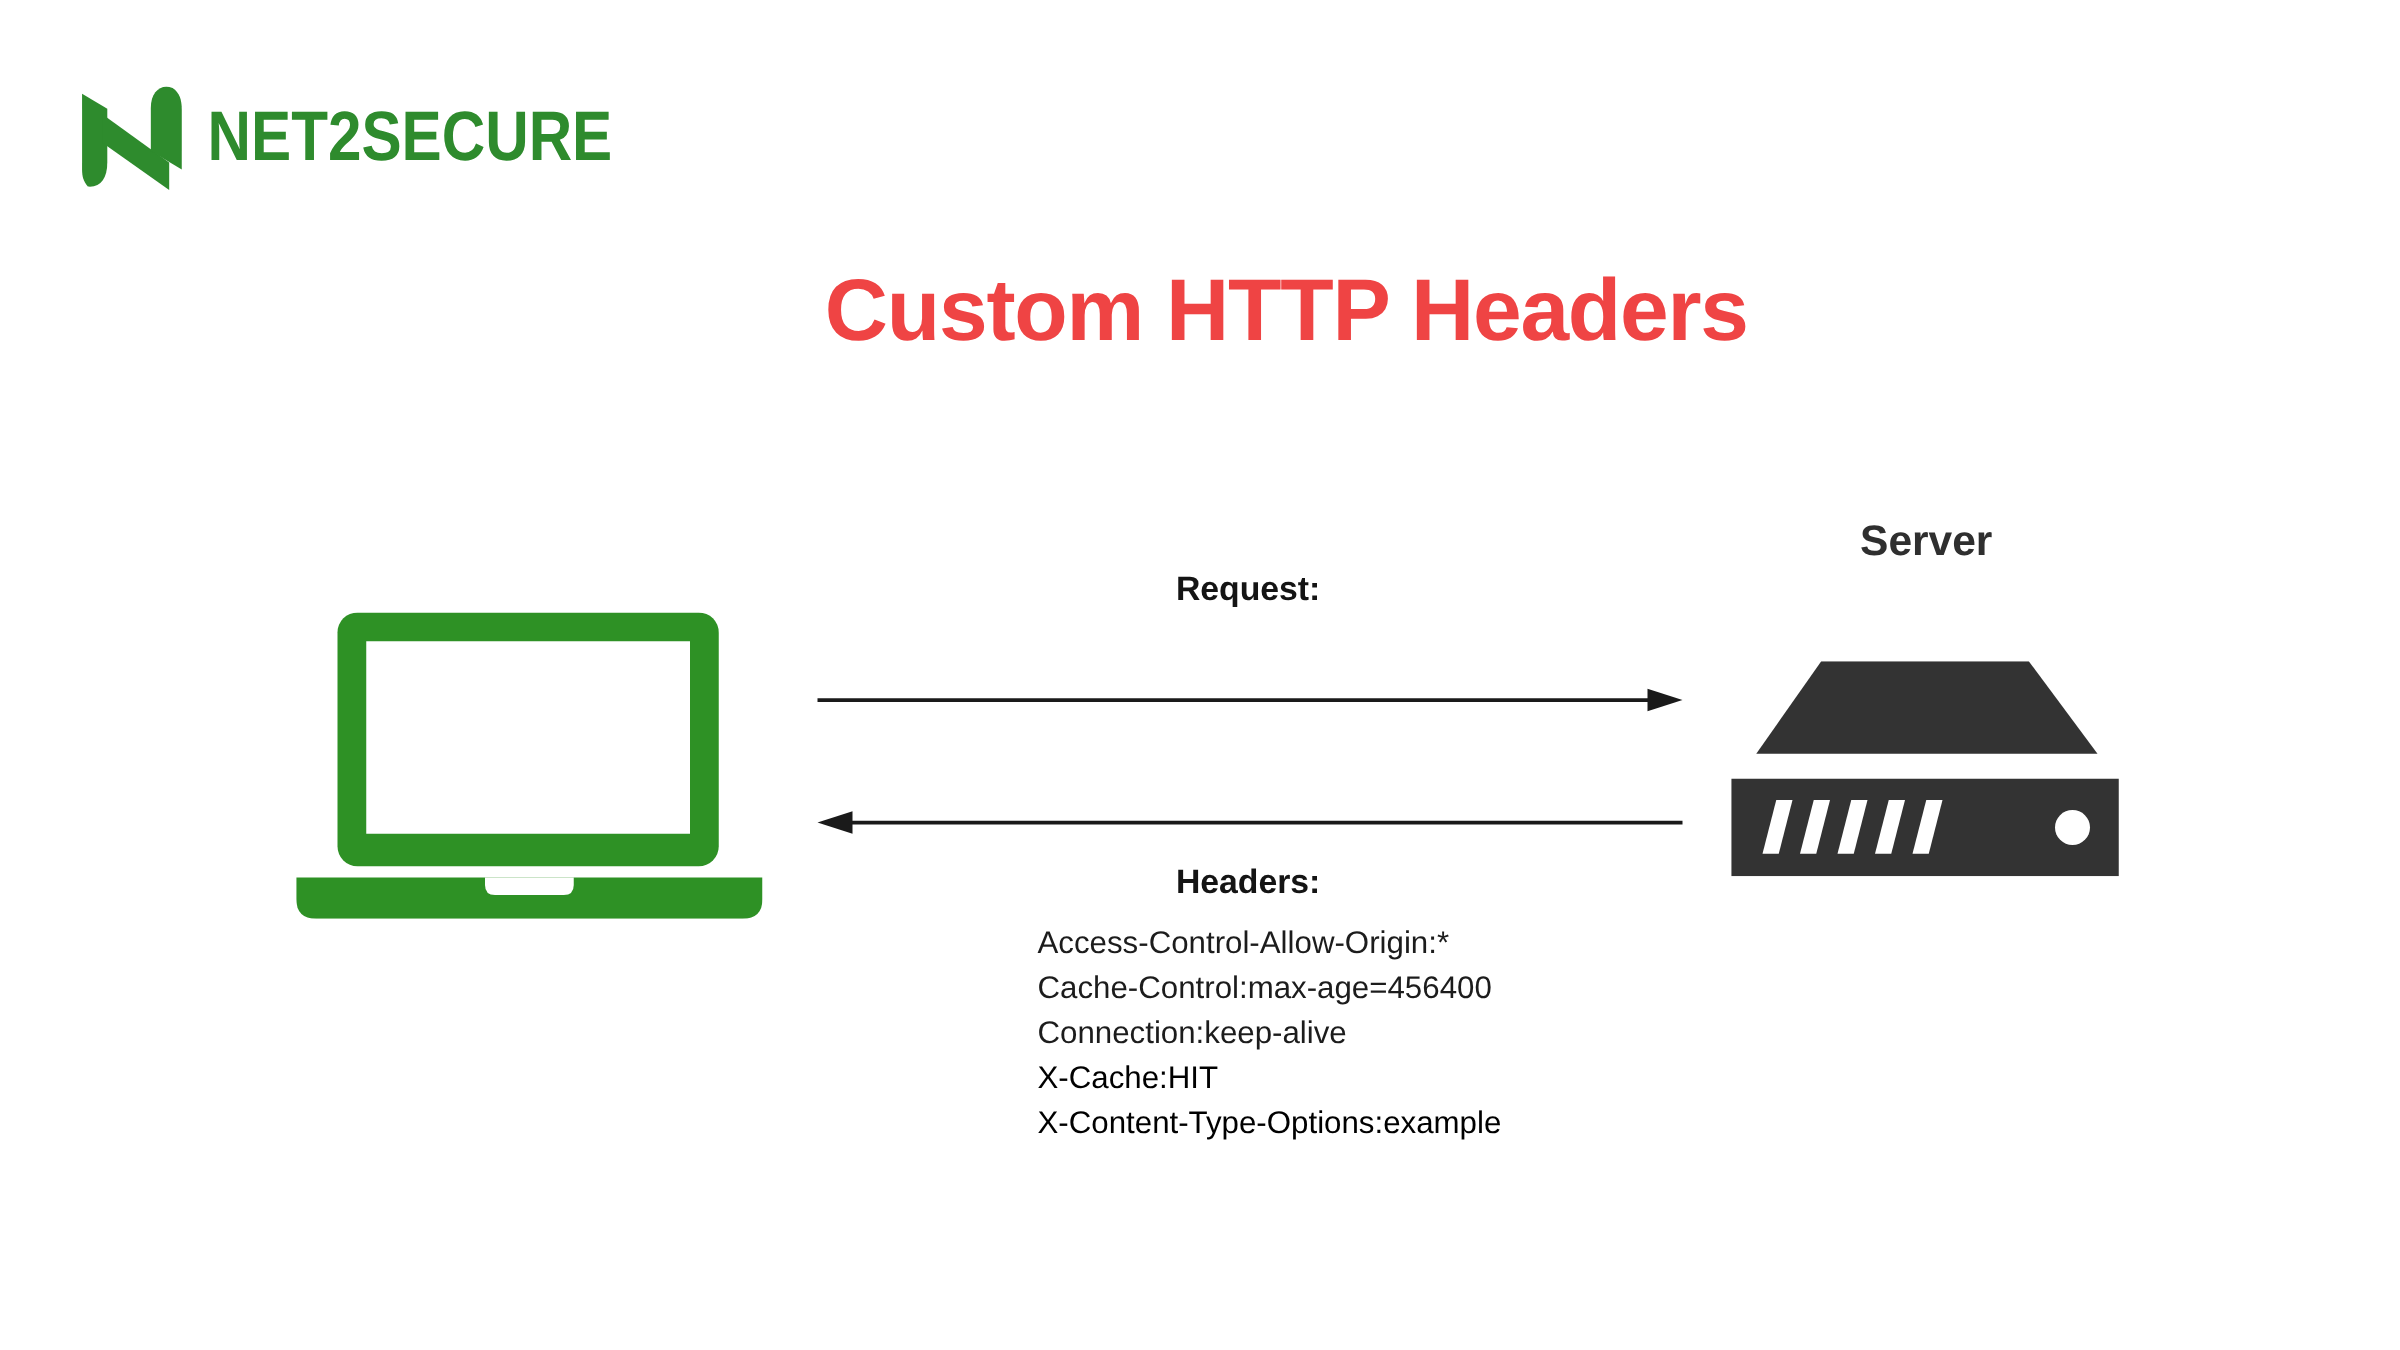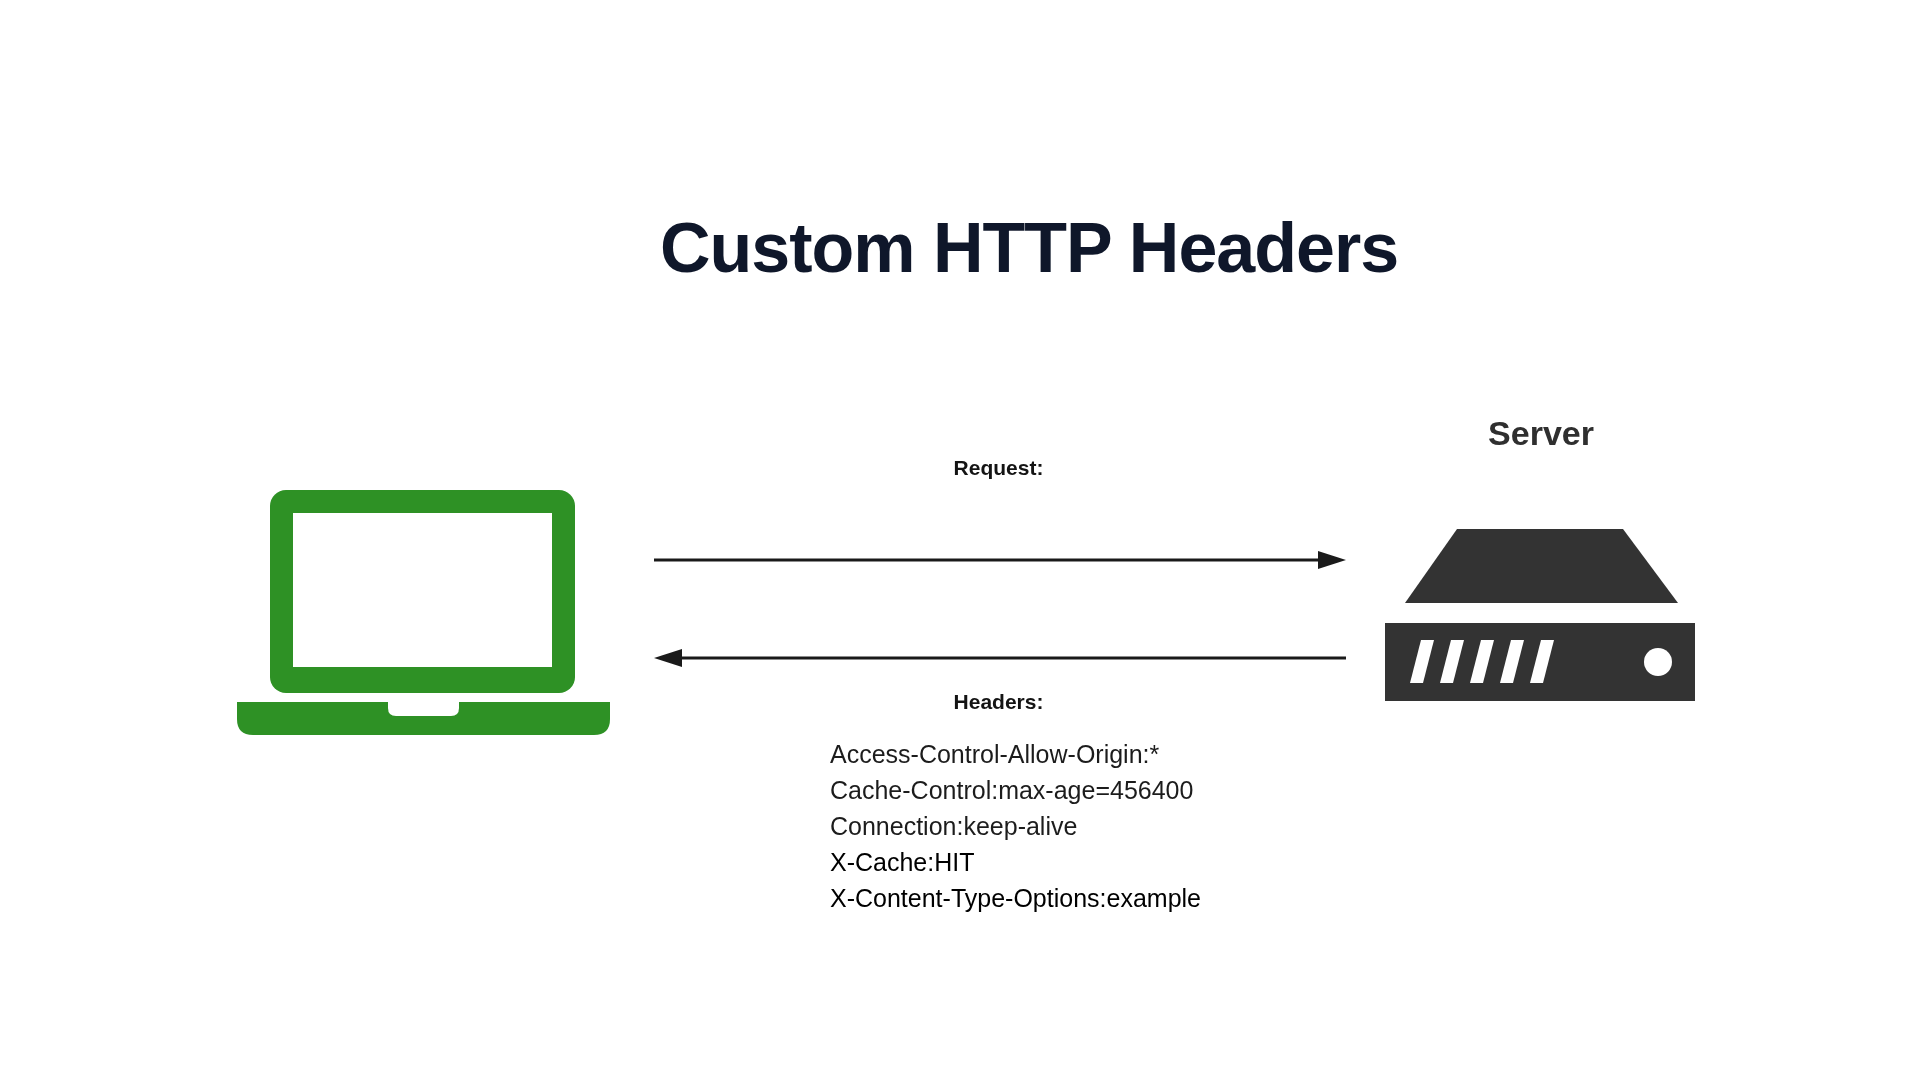--- a/index.html
+++ b/index.html
@@ -30,21 +30,21 @@
   
   .title {
     position: absolute;
     left: 634px;
     top: 208px;
     width: 790px;
     text-align: center;
     font-size: 70px;
     font-weight: bold;
     letter-spacing: -1px;
-    color: #0f172a;
+    color: #ef4444;
     white-space: nowrap;
   }
 
   
   .node-label {
     position: absolute;
     top: 414px;
     font-size: 34px;
     font-weight: bold;
     color: #2f2f2f;
@@ -60,21 +60,21 @@
   .arrow-svg { position: absolute; width: 700px; height: 28px; }
   .request-arrow { left: 650px; top: 546px; }
   .response-arrow { left: 650px; top: 644px; }
 
   
   .msg-label {
     position: absolute;
     left: 650px;
     width: 697px;
     text-align: center;
-    font-size: 21px;
+    font-size: 27px;
     font-weight: bold;
     color: #141414;
     white-space: nowrap;
   }
   .request-label { top: 456px; }
   .response-label { top: 690px; }
   .request-detail {
     position: absolute;
     left: 650px;
     top: 492px;
@@ -96,20 +96,33 @@
     white-space: nowrap;
   }
   .hdr { display: block; }
   .hdr.custom { color: #000000; }
 </style>
 </head>
 <body>
 
 <div class="page">
 
+  <div class="brand">
+    <svg class="brand-mark" viewBox="0 0 100 96" aria-hidden="true">
+      <g fill="#2e8b2d">
+
+        <path d="M 6,12 L 28,25 L 28,72 C 28,86 22,94 11,93 C 7,88 6,84 6,78 Z"></path>
+
+        <path d="M 24,30 L 24,55 L 82,96 L 82,72 Z"></path>
+
+        <path d="M 66,62 L 66,24 C 66,10 75,3 85,7 C 91,11 93,17 93,26 L 93,78 Z"></path>
+      </g>
+    </svg>
+    <div class="brand-name">NET2SECURE</div>
+  </div>
 
   <div class="title">Custom HTTP Headers</div>
 
   <svg class="laptop-svg" viewBox="0 0 373 245" aria-hidden="true">
     <g fill="#2e9125">
       <rect x="33" y="0" width="305" height="203" rx="16"></rect>
       <path d="M 0,212 H 373 V 229 Q 373,245 357,245 H 16 Q 0,245 0,229 Z"></path>
     </g>
     <g fill="#ffffff">
       <rect x="56" y="23" width="259" height="154"></rect>

